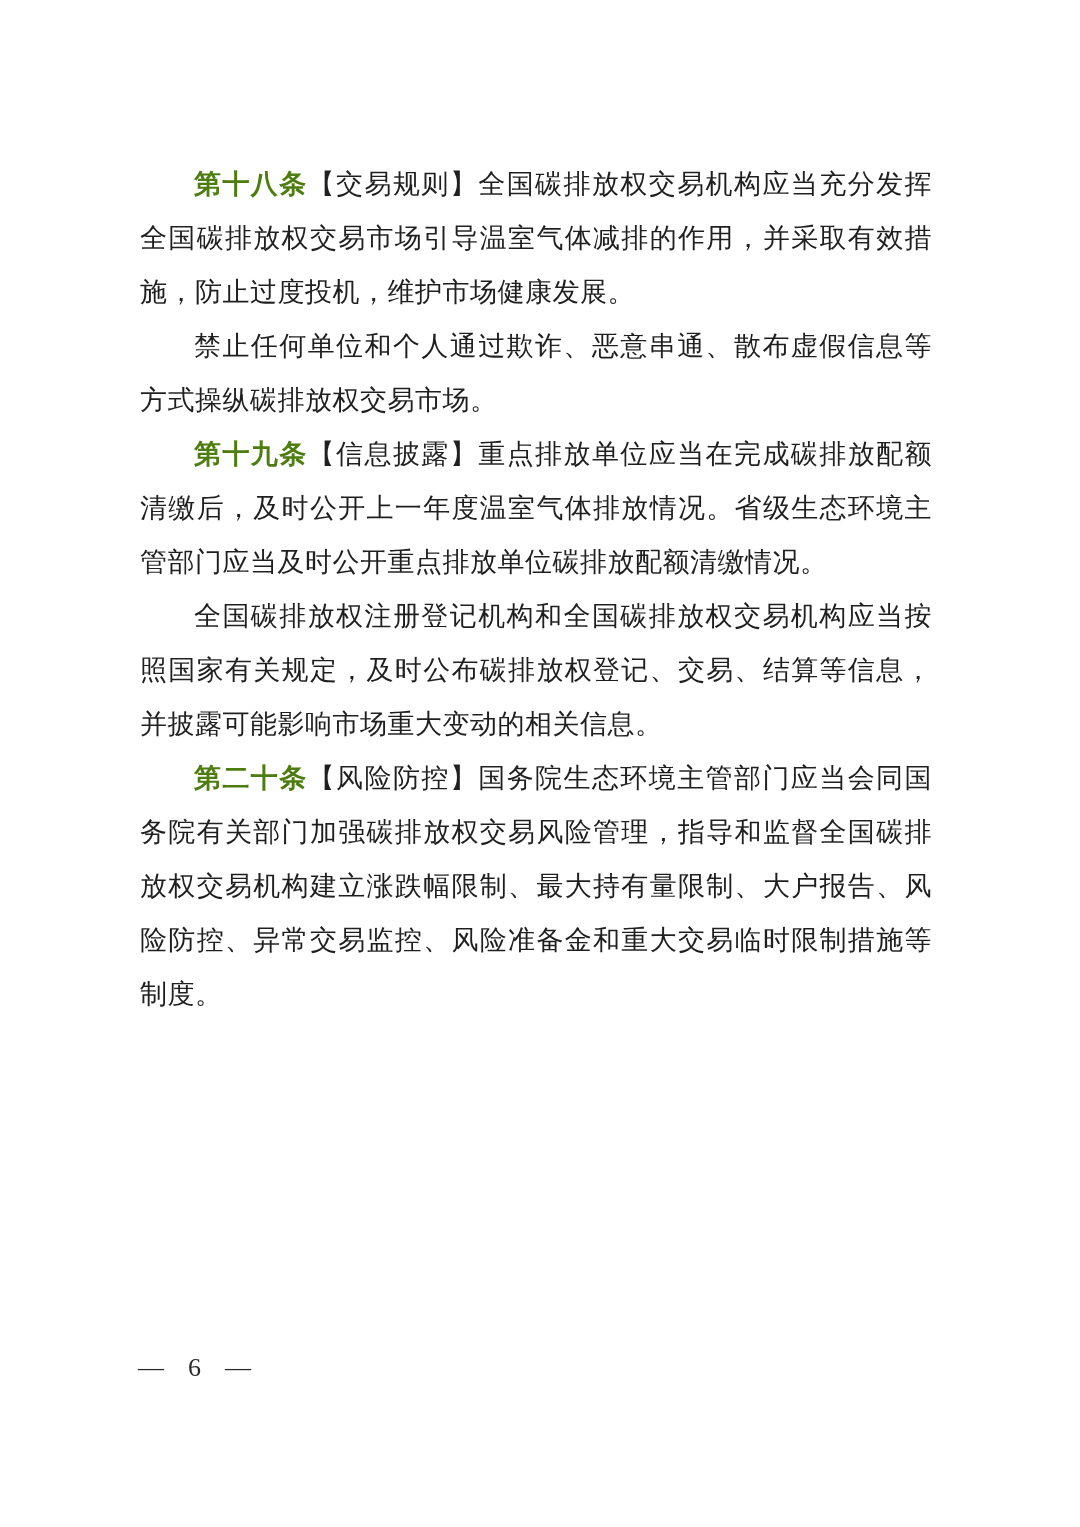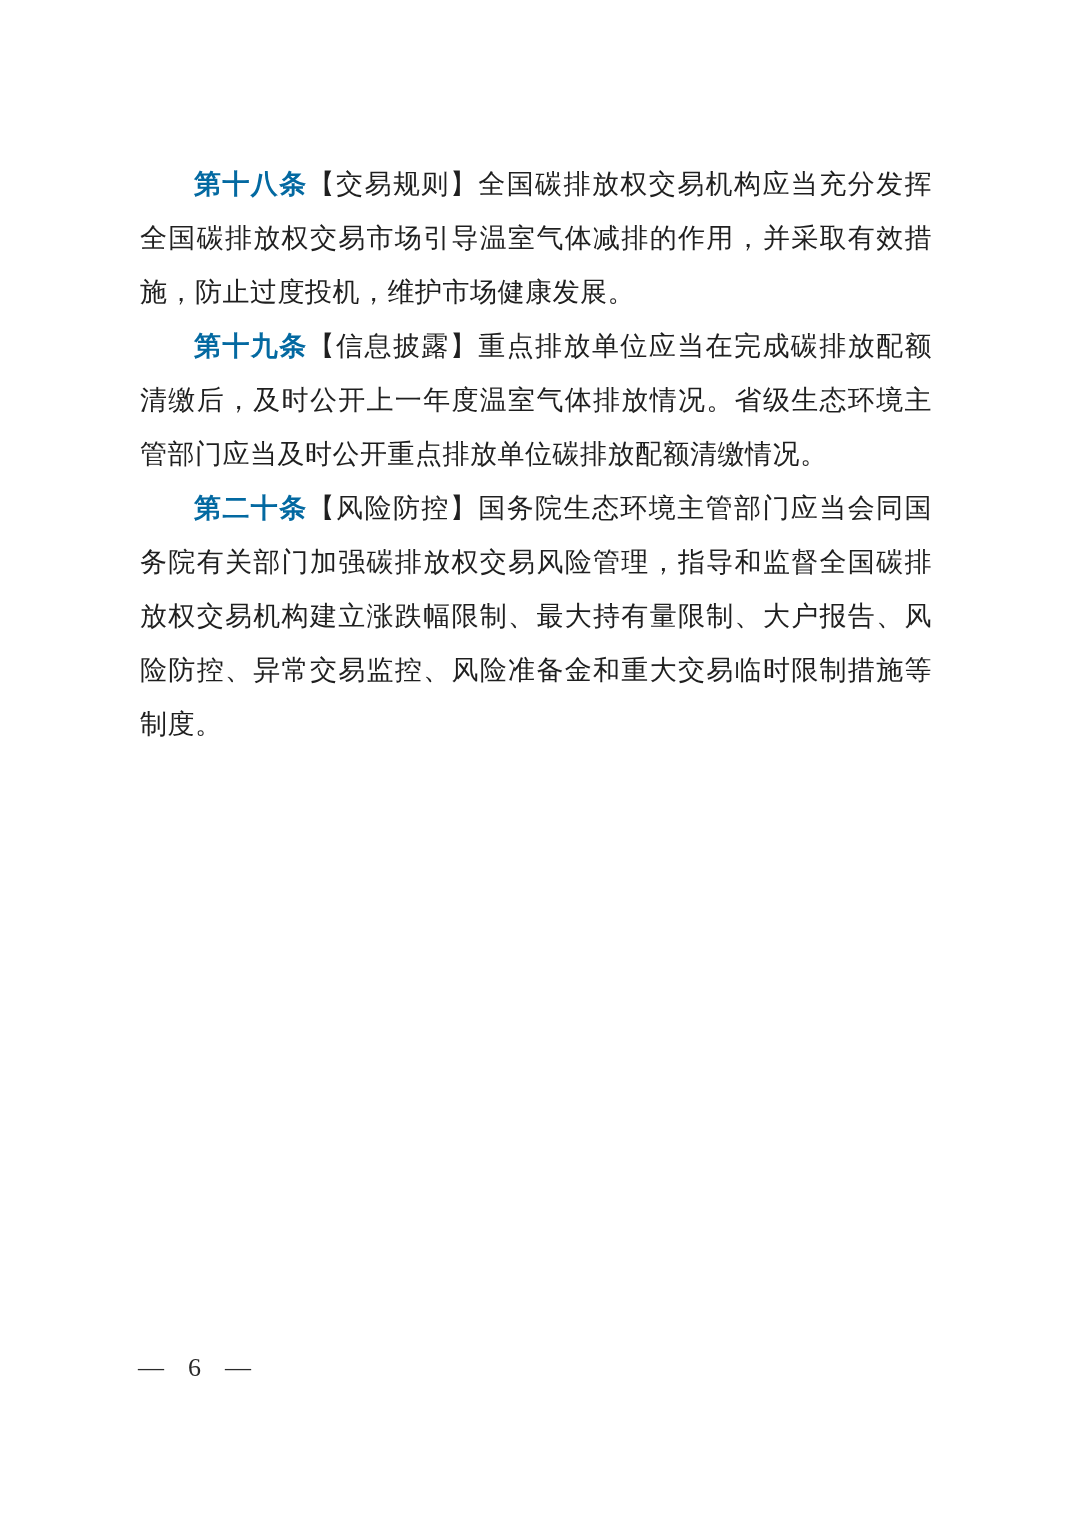--- a/index.html
+++ b/index.html
@@ -35,21 +35,21 @@
     line-height: 54px;
     text-align: justify;
     text-justify: inter-character;
     text-indent: 2em;
     letter-spacing: 0.5px;
     word-break: break-all;
     color: #1f1f1f;
   }
   p.para .article {
     font-weight: 700;
-    color: #0369a1;
+    color: #4d7c0f;
   }
   p.para .article-title {
     font-weight: 400;
   }
   .footer {
     position: absolute;
     left: 138px;
     top: 1352px;
     font-size: 26px;
     line-height: 32px;
@@ -62,23 +62,25 @@
   }
 </style>
 </head>
 <body>
 
 <div class="page">
   <div class="content">
 
     <p class="para"><span class="article">第十八条</span><span class="article-title">【交易规则】</span><span>全国碳排放权交易机构应当充分发挥全国碳排放权交易市场引导温室气体减排的作用，并采取有效措施，防止过度投机，维护市场健康发展。</span></p>
 
+    <p class="para"><span>禁止任何单位和个人通过欺诈、恶意串通、散布虚假信息等方式操纵碳排放权交易市场。</span></p>
 
     <p class="para"><span class="article">第十九条</span><span class="article-title">【信息披露】</span><span>重点排放单位应当在完成碳排放配额清缴后，及时公开上一年度温室气体排放情况。省级生态环境主管部门应当及时公开重点排放单位碳排放配额清缴情况。</span></p>
 
+    <p class="para"><span>全国碳排放权注册登记机构和全国碳排放权交易机构应当按照国家有关规定，及时公布碳排放权登记、交易、结算等信息，并披露可能影响市场重大变动的相关信息。</span></p>
 
     <p class="para"><span class="article">第二十条</span><span class="article-title">【风险防控】</span><span>国务院生态环境主管部门应当会同国务院有关部门加强碳排放权交易风险管理，指导和监督全国碳排放权交易机构建立涨跌幅限制、最大持有量限制、大户报告、风险防控、异常交易监控、风险准备金和重大交易临时限制措施等制度。</span></p>
 
 
 
 
   </div>
 
   <div class="footer"><span>—</span><span class="gap"></span><span>6</span><span class="gap"></span><span>—</span></div>
 </div>

